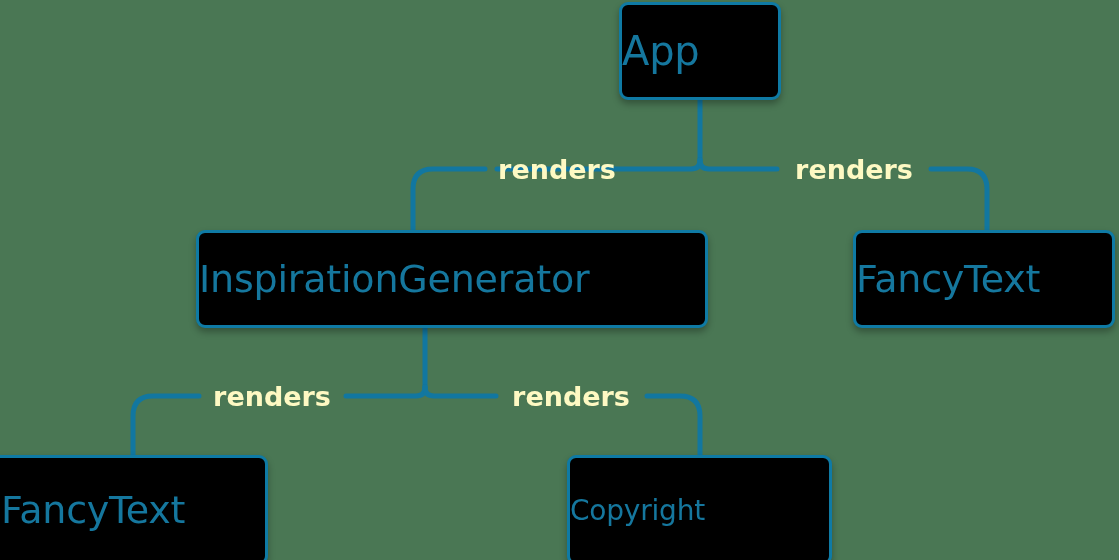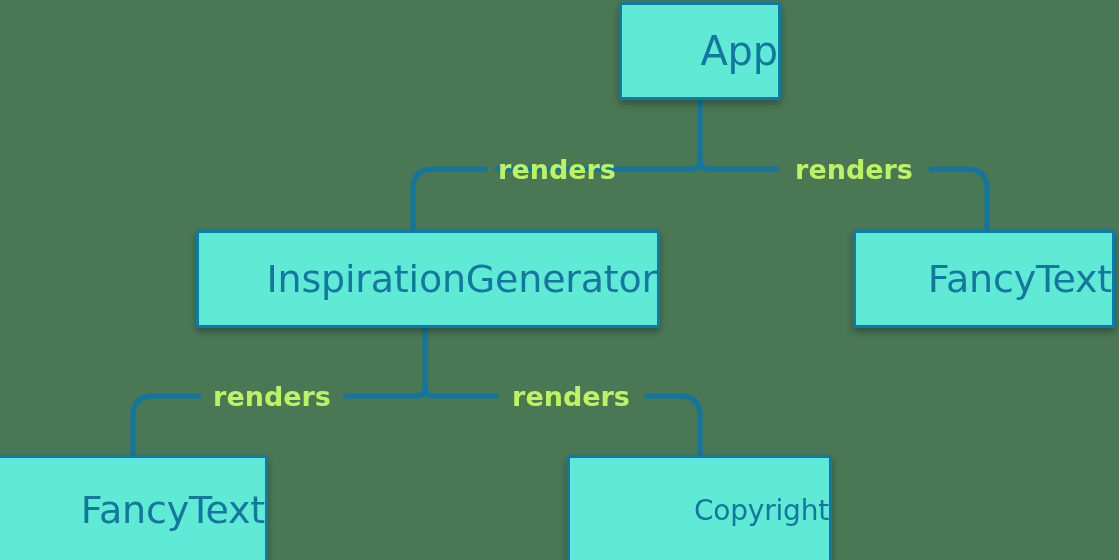--- a/index.html
+++ b/index.html
@@ -22,55 +22,55 @@
     position: absolute;
     left: 0;
     top: 0;
     width: 1119px;
     height: 560px;
     pointer-events: none;
   }
   .node {
     position: absolute;
     box-sizing: border-box;
-    background: #5eead4;
+    background: #000000;
     border: 3px solid #0f7aa4;
-    border-radius: 3px;
+    border-radius: 9px;
     box-shadow: 0 4px 7px rgba(0,0,0,0.30);
     display: flex;
     align-items: center;
-    justify-content: flex-end;
+    justify-content: flex-start;
     z-index: 3;
   }
   .node-label {
     color: #15779e;
     font-family: "DejaVu Sans", "Liberation Sans", sans-serif;
     font-weight: 400;
     letter-spacing: -0.2px;
     white-space: nowrap;
   }
   
   #node-app        { left: 619px; top: 2px;   width: 162px; height: 98px;  }
   #node-app .node-label { font-size: 40px; }
 
-  #node-inspiration{ left: 196px; top: 230px; width: 464px; height: 98px; }
+  #node-inspiration{ left: 196px; top: 230px; width: 512px; height: 98px; }
   #node-inspiration .node-label { font-size: 38px; }
 
   #node-fancytext-right { left: 853px; top: 230px; width: 262px; height: 98px; }
   #node-fancytext-right .node-label { font-size: 38px; }
 
   #node-fancytext-left  { left: -10px; top: 455px; width: 278px; height: 110px; }
   #node-fancytext-left .node-label { font-size: 38px; padding-left: 8px; }
 
   #node-copyright  { left: 567px; top: 455px; width: 265px; height: 110px; }
   #node-copyright .node-label { font-size: 28px; }
 
   .edge-label {
     position: absolute;
-    color: #bef264;
+    color: #fef9c3;
     font-family: "DejaVu Sans", "Liberation Sans", sans-serif;
     font-weight: 600;
     font-size: 27px;
     letter-spacing: 0px;
     white-space: nowrap;
     z-index: 4;
     transform: translate(-50%, -50%);
   }
   #edge-label-app-inspiration { left: 557px; top: 169px; }
   #edge-label-app-fancytext   { left: 854px; top: 169px; }

